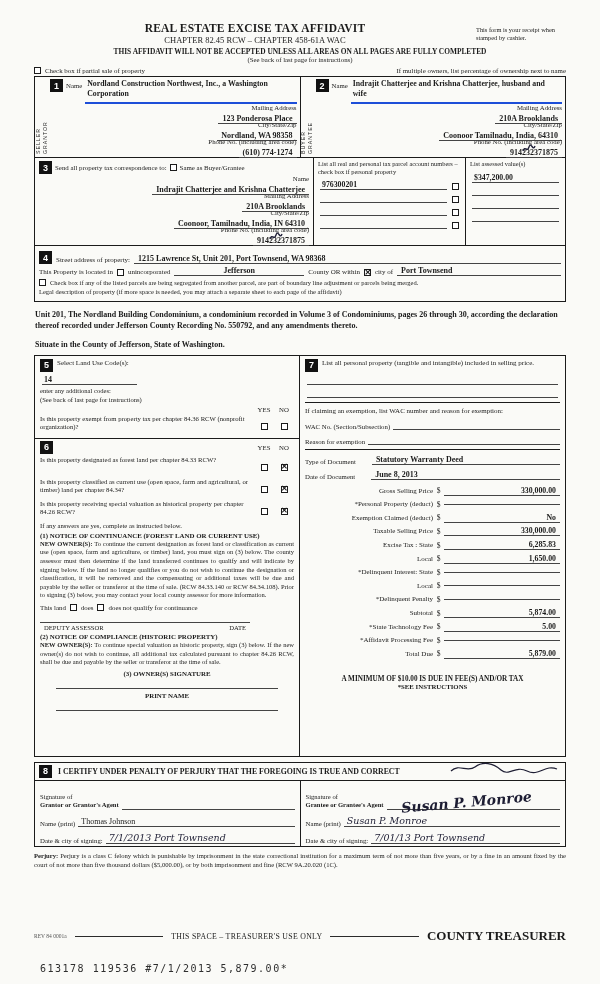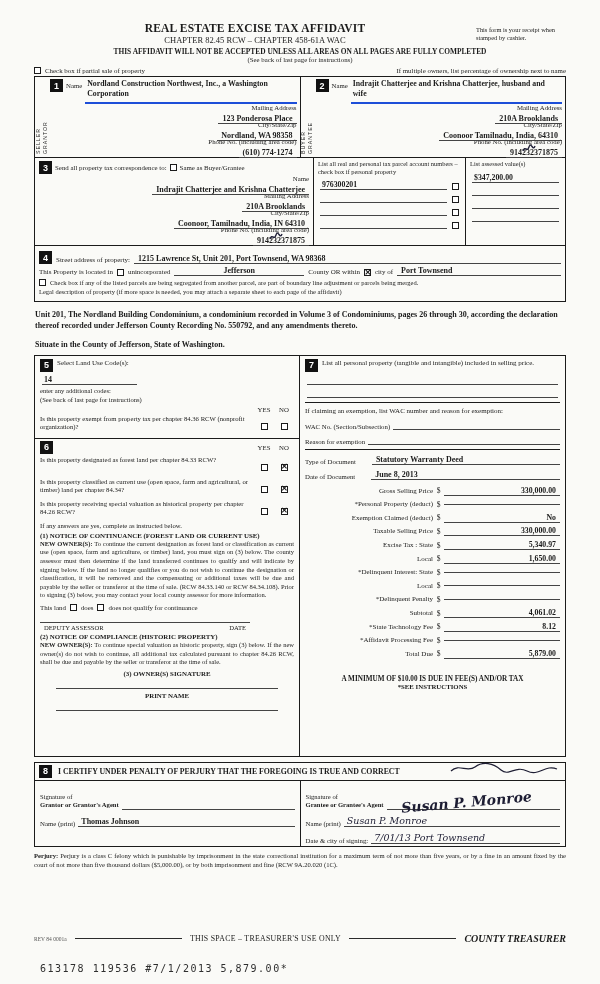--- a/index.html
+++ b/index.html
@@ -114,30 +114,30 @@
   .s8grid{display:flex;}
   .s8col{flex:1;padding:2px 5px;min-width:0;}
   .s8col+.s8col{border-left:1px solid #1b1b1b;}
   .sigrow{display:flex;align-items:flex-end;gap:3px;height:27px;position:relative;}
   .siglbl{font-size:6.6px;line-height:1.3;}
   .sigfill{flex:1;border-bottom:1px solid #444;height:12px;position:relative;min-width:0;}
   .hand{font-family:"DejaVu Serif",serif;font-style:italic;color:#1d1d33;}
   .bigsig{position:absolute;left:14px;bottom:-1px;font-size:14px;font-weight:bold;transform:rotate(-5deg);white-space:nowrap;}
   .nd{display:flex;align-items:flex-end;gap:3px;height:17px;}
   .handfill{flex:1;border-bottom:1px solid #444;font-size:9.5px;padding:0 3px;white-space:nowrap;min-width:0;}
-  .typed{font-weight:bold;font-family:"Liberation Serif",serif;font-style:normal;font-size:8px;}
+  .typed{font-weight:normal;font-family:"Liberation Serif",serif;font-style:normal;font-size:8px;}
   .ink{position:absolute;right:26px;top:-4px;}
 
   .perjury{font-size:6.6px;line-height:1.32;text-align:justify;margin-top:5px;}
 
   .bottom{position:absolute;left:34px;right:34px;bottom:40px;display:flex;align-items:center;gap:8px;}
   .formno{font-size:5.5px;color:#555;flex:none;}
   .hline{flex:1;border-top:1px solid #2b2b2b;height:0;}
   .tre{font-size:7.8px;letter-spacing:.3px;flex:none;}
-  .cty{font-size:10px;font-weight:bold;flex:none;font-style:italic;}
+  .cty{font-size:13px;font-weight:bold;flex:none;}
   .stamp{position:absolute;left:40px;bottom:10px;font-family:"DejaVu Sans Mono",monospace;font-size:10px;letter-spacing:1.5px;color:#2e2e2e;}
 </style>
 </head>
 <body>
 
 <div class="page">
 
   <div class="hdr">
     <div class="titleblk">
       <span class="t1">REAL ESTATE EXCISE TAX AFFIDAVIT</span>
@@ -414,21 +414,21 @@
               <span class="mval">No</span>
             </div>
           <div class="mrow">
               <span class="mlbl">Taxable Selling Price</span>
               <span class="mcur">$</span>
               <span class="mval">330,000.00</span>
             </div>
           <div class="mrow">
               <span class="mlbl">Excise Tax : State</span>
               <span class="mcur">$</span>
-              <span class="mval">5,340.97</span>
+              <span class="mval">6,285.83</span>
             </div>
           <div class="mrow">
               <span class="mlbl">Local</span>
               <span class="mcur">$</span>
               <span class="mval">1,650.00</span>
             </div>
           <div class="mrow">
               <span class="mlbl">*Delinquent Interest: State</span>
               <span class="mcur">$</span>
               <span class="mval"></span>
@@ -439,26 +439,26 @@
               <span class="mval"></span>
             </div>
           <div class="mrow">
               <span class="mlbl">*Delinquent Penalty</span>
               <span class="mcur">$</span>
               <span class="mval"></span>
             </div>
           <div class="mrow">
               <span class="mlbl">Subtotal</span>
               <span class="mcur">$</span>
-              <span class="mval">4,061.02</span>
+              <span class="mval">5,874.00</span>
             </div>
           <div class="mrow">
               <span class="mlbl">*State Technology Fee</span>
               <span class="mcur">$</span>
-              <span class="mval">8.12</span>
+              <span class="mval">5.00</span>
             </div>
           <div class="mrow">
               <span class="mlbl">*Affidavit Processing Fee</span>
               <span class="mcur">$</span>
               <span class="mval"></span>
             </div>
           <div class="mrow">
               <span class="mlbl">Total Due</span>
               <span class="mcur">$</span>
               <span class="mval">5,879.00</span>
@@ -481,20 +481,24 @@
     <div class="s8grid">
       <div class="s8col">
         <div class="sigrow">
           <span class="siglbl"><span>Signature of</span><br><b>Grantor or Grantor's Agent</b></span>
           <span class="sigfill"></span>
         </div>
         <div class="nd">
           <span class="lbl">Name (print)</span>
           <span class="handfill typed">Thomas Johnson</span>
         </div>
+        <div class="nd">
+          <span class="lbl">Date &amp; city of signing:</span>
+          <span class="handfill hand">7/1/2013  Port Townsend</span>
+        </div>
       </div>
       <div class="s8col">
         <div class="sigrow">
           <span class="siglbl"><span>Signature of</span><br><b>Grantee or Grantee's Agent</b></span>
           <span class="sigfill">
               <span class="hand bigsig">Susan P. Monroe</span>
             </span>
         </div>
         <div class="nd">
           <span class="lbl">Name (print)</span>

